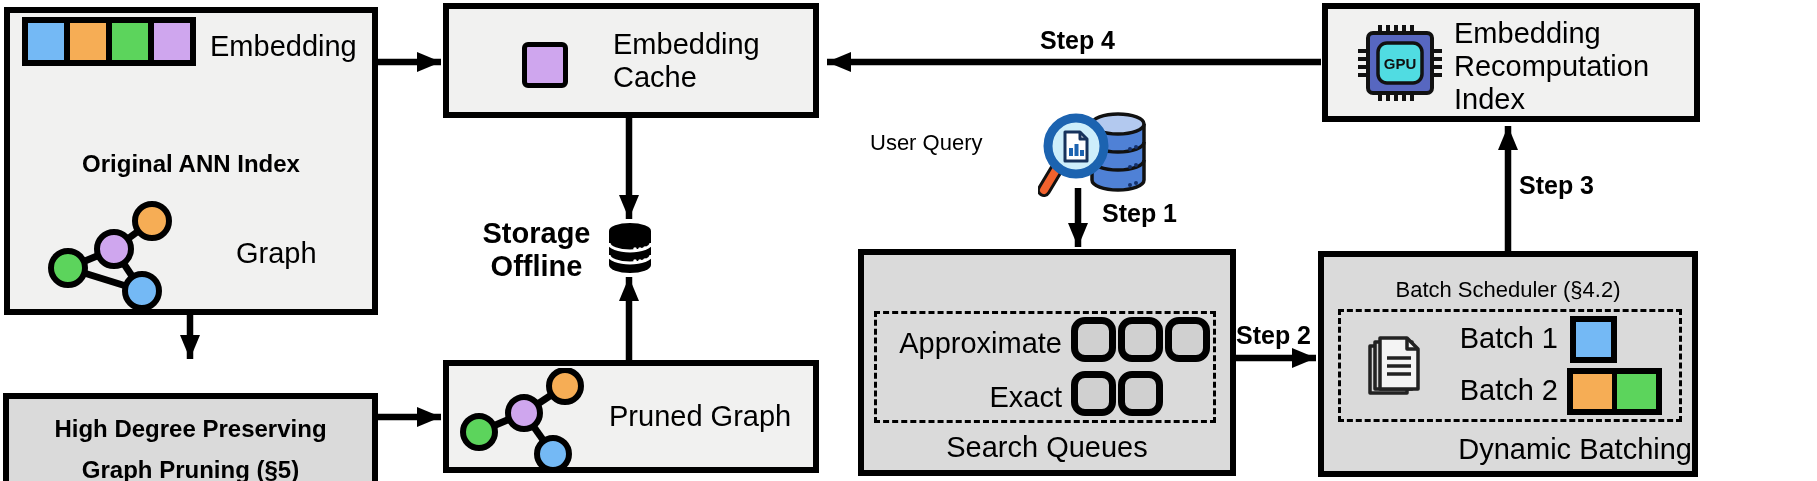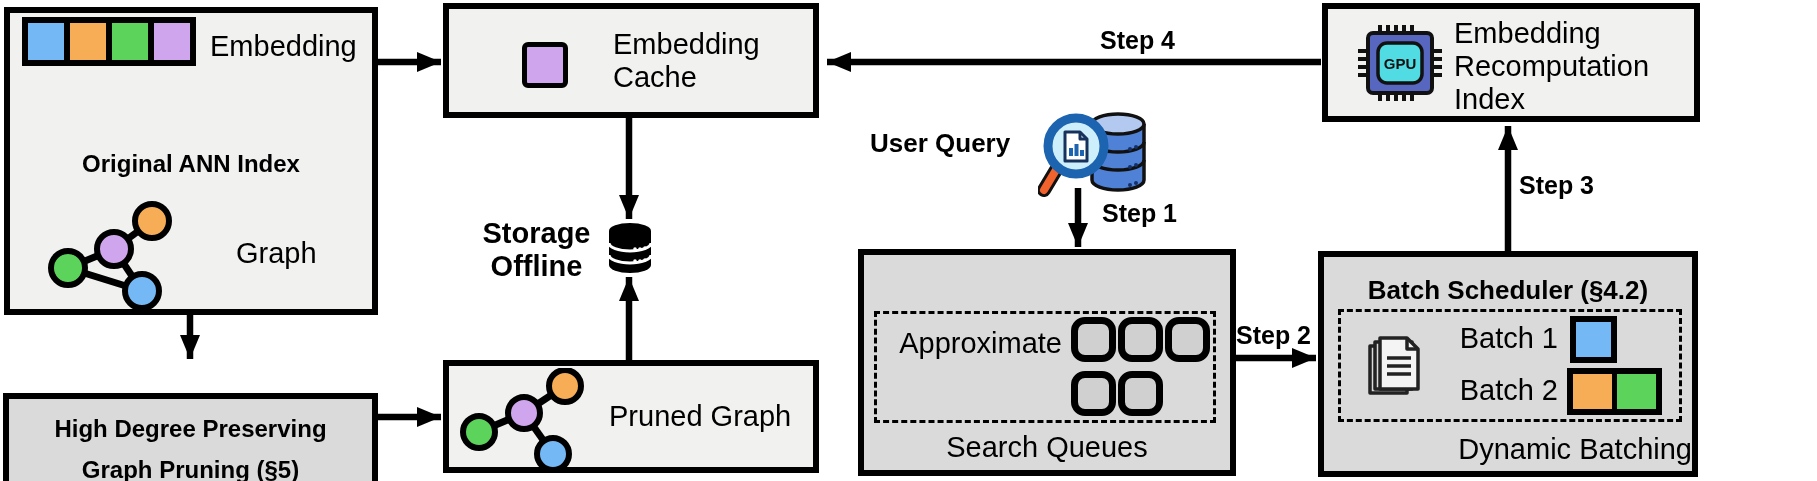--- a/index.html
+++ b/index.html
@@ -3,21 +3,21 @@
 <meta charset="utf-8">
 <style>
   html,body{margin:0;padding:0;background:#fff;}
   #canvas{position:relative;width:1817px;height:481px;background:#fff;
           font-family:"Liberation Sans",sans-serif;color:#000;overflow:hidden;}
   .box{position:absolute;border:6px solid #000;box-sizing:border-box;z-index:2;}
   .light{background:var(--box-light,#f1f1f0);}
   .dark{background:var(--box-dark,#dadada);}
   .abs{position:absolute;}
   .t29{font-size:29px;line-height:33px;}
-  .t30b{font-size:26px;font-weight:700;line-height:34px;}
+  .t30b{font-size:22px;font-weight:400;line-height:34px;}
   .t31b{font-size:24px;font-weight:700;line-height:41px;}
   .step{position:absolute;font-size:25px;font-weight:700;z-index:3;}
   .ctr{display:flex;flex-direction:column;justify-content:center;}
   .txtc{text-align:center;}
   .dashed{position:absolute;border:3px dashed #000;box-sizing:border-box;}
   .slot{width:45px;height:45px;border:7px solid #000;border-radius:14px;
         background:var(--slot-fill,#d0d0d0);box-sizing:border-box;}
   .slots{position:absolute;display:flex;gap:2px;}
   .strip{position:absolute;background:#000;display:flex;gap:6px;padding:6px;}
   .cell{width:36px;height:37px;}
@@ -157,30 +157,31 @@
     <g fill="#1c63b0">
       <rect x="31" y="40" width="4" height="8"></rect>
       <rect x="36.5" y="36" width="4" height="12"></rect>
       <rect x="42" y="42" width="4" height="6"></rect>
     </g>
   </svg>
 
   <div class="step" style="left:1102px;top:199px;">Step 1</div>
   <div class="step" style="left:1236px;top:321px;">Step 2</div>
   <div class="step" style="left:1519px;top:171px;">Step 3</div>
-  <div class="step" style="left:1100px;top:26px;">Step 4</div>
+  <div class="step" style="left:1040px;top:26px;">Step 4</div>
 
   <div class="box dark" style="left:858px;top:249px;width:378px;height:227px;">
     <div class="dashed" style="left:10px;top:56px;width:342px;height:112px;">
       <div class="qlabel t29" style="left:10px;top:13px;">Approximate</div>
       <div class="slots" style="left:194px;top:3px;">
         <div class="slot"></div>
         <div class="slot"></div>
         <div class="slot"></div>
       </div>
+      <div class="qlabel t29" style="left:10px;top:67px;">Exact</div>
       <div class="slots" style="left:194px;top:57px;">
         <div class="slot"></div>
         <div class="slot"></div>
       </div>
     </div>
     <div class="abs t29 txtc" style="left:0;top:176px;width:100%;">Search Queues</div>
   </div>
 
   <div class="box dark" style="left:1318px;top:251px;width:380px;height:226px;">
     <div class="abs t30b txtc" style="left:0;top:16px;width:100%;">Batch Scheduler (§4.2)</div>

